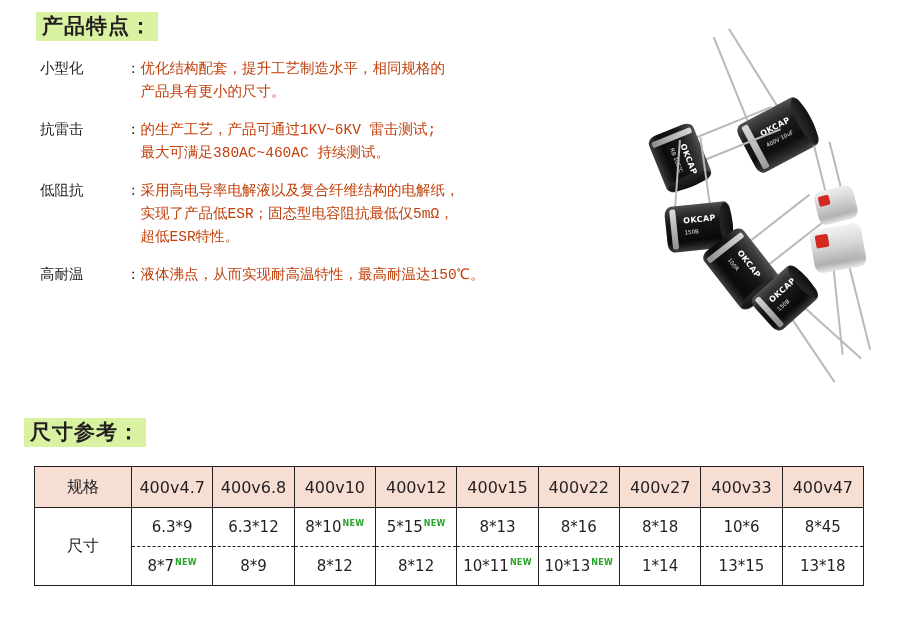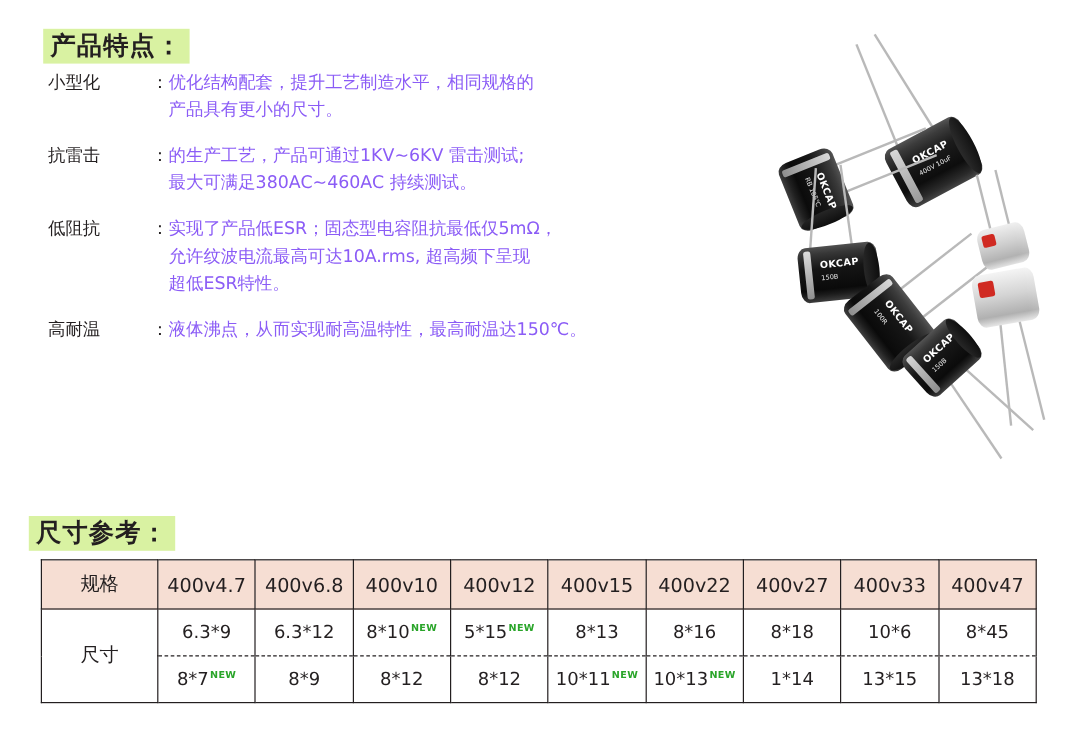--- a/index.html
+++ b/index.html
@@ -26,55 +26,55 @@
   .section-heading {
     position: absolute;
     font-size: 21px;
     font-weight: bold;
     letter-spacing: 1px;
     color: #231f20;
     background: #d9f2a2;
     padding: 2px 6px 3px 6px;
     line-height: 1.15;
     white-space: nowrap;
-    margin-top: 12px;
   }
   #heading-features { left: 36px; top: 12px; }
   #heading-sizes { left: 24px; top: 418px; }
 
   
   .features {
     position: absolute;
     left: 40px;
     top: 58px;
     width: 540px;
   }
   .feature-row {
     display: flex;
     align-items: flex-start;
     margin-bottom: 15px;
+    font-family: Liberation Mono, monospace;
   }
   .feature-term {
     width: 86px;
     flex: 0 0 86px;
     font-size: 14.5px;
     line-height: 23px;
     color: #231f20;
     white-space: nowrap;
   }
   .feature-colon {
     flex: 0 0 12px;
     font-size: 14.5px;
     line-height: 23px;
   }
   .feature-desc {
     flex: 1;
     font-size: 14.5px;
     line-height: 23px;
-    color: #8b5cf6;
+    color: #c2410c;
   }
   .feature-desc .line { display: block; white-space: nowrap; }
 
   
   .photo {
     position: absolute;
     left: 588px;
     top: 8px;
     width: 300px;
     height: 400px;
@@ -187,22 +187,22 @@
       <div class="feature-desc">
         <span class="line">的生产工艺，产品可通过1KV~6KV 雷击测试;</span>
         <span class="line">最大可满足380AC~460AC 持续测试。</span>
       </div>
     </div>
 
     <div class="feature-row">
       <div class="feature-term">低阻抗</div>
       <div class="feature-colon">：</div>
       <div class="feature-desc">
+        <span class="line">采用高电导率电解液以及复合纤维结构的电解纸，</span>
         <span class="line">实现了产品低ESR；固态型电容阻抗最低仅5mΩ，</span>
-        <span class="line">允许纹波电流最高可达10A.rms, 超高频下呈现</span>
         <span class="line">超低ESR特性。</span>
       </div>
     </div>
 
     <div class="feature-row">
       <div class="feature-term">高耐温</div>
       <div class="feature-colon">：</div>
       <div class="feature-desc">
         <span class="line">液体沸点，从而实现耐高温特性，最高耐温达150℃。</span>
       </div>

